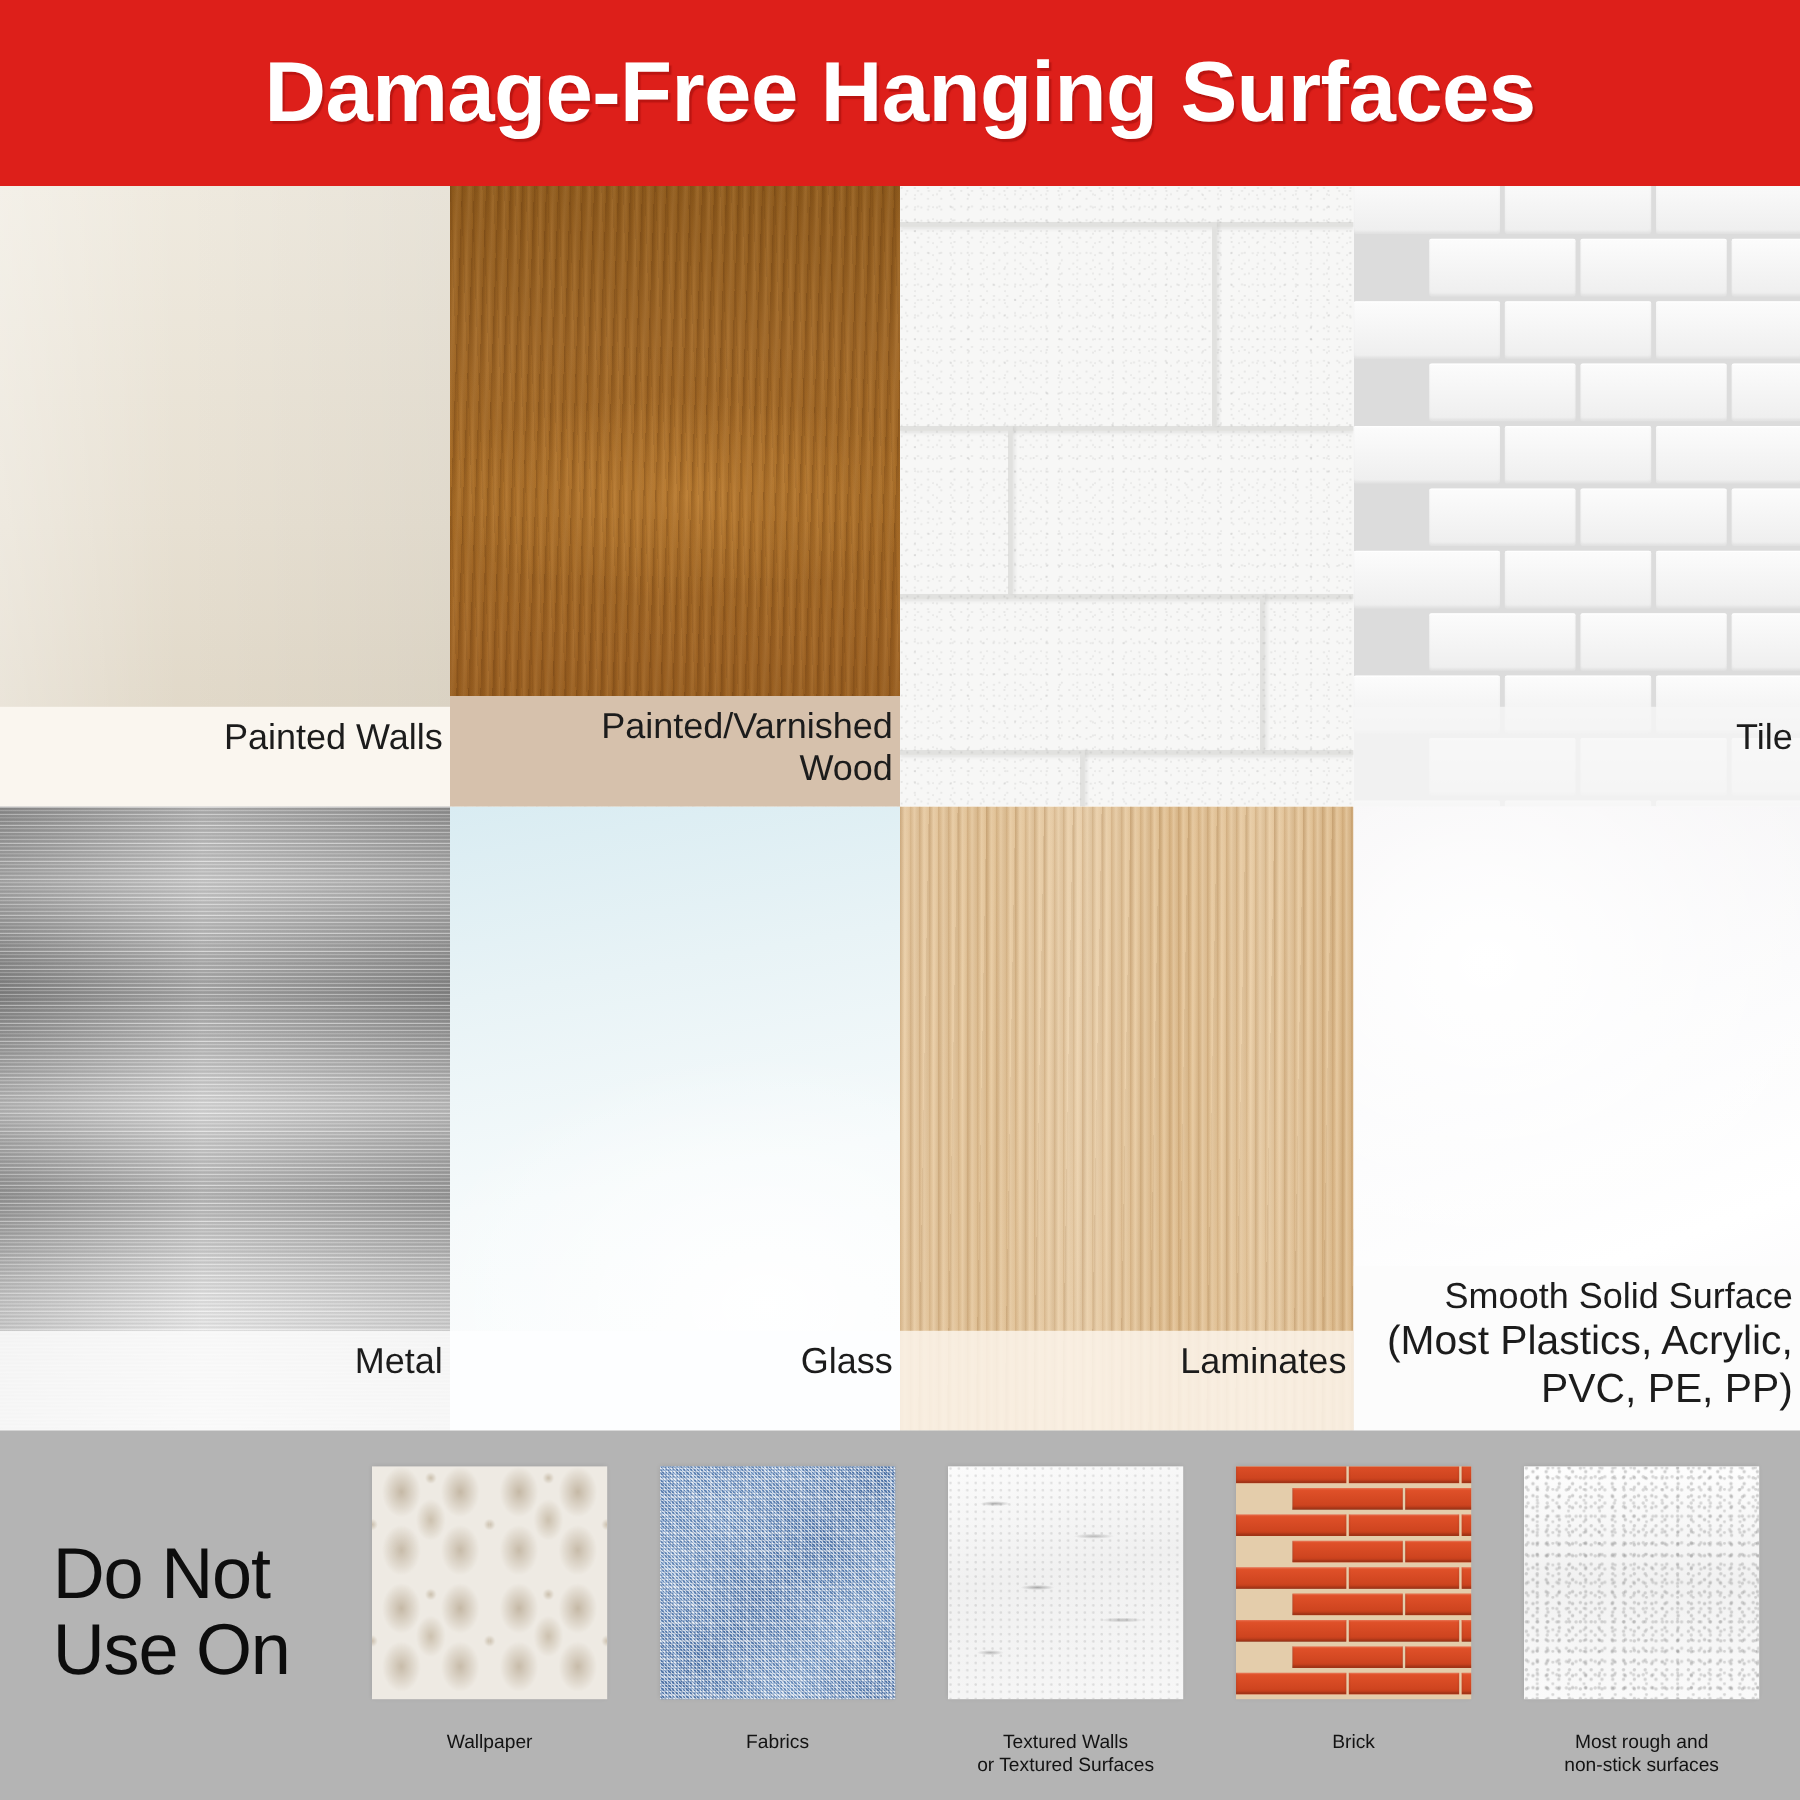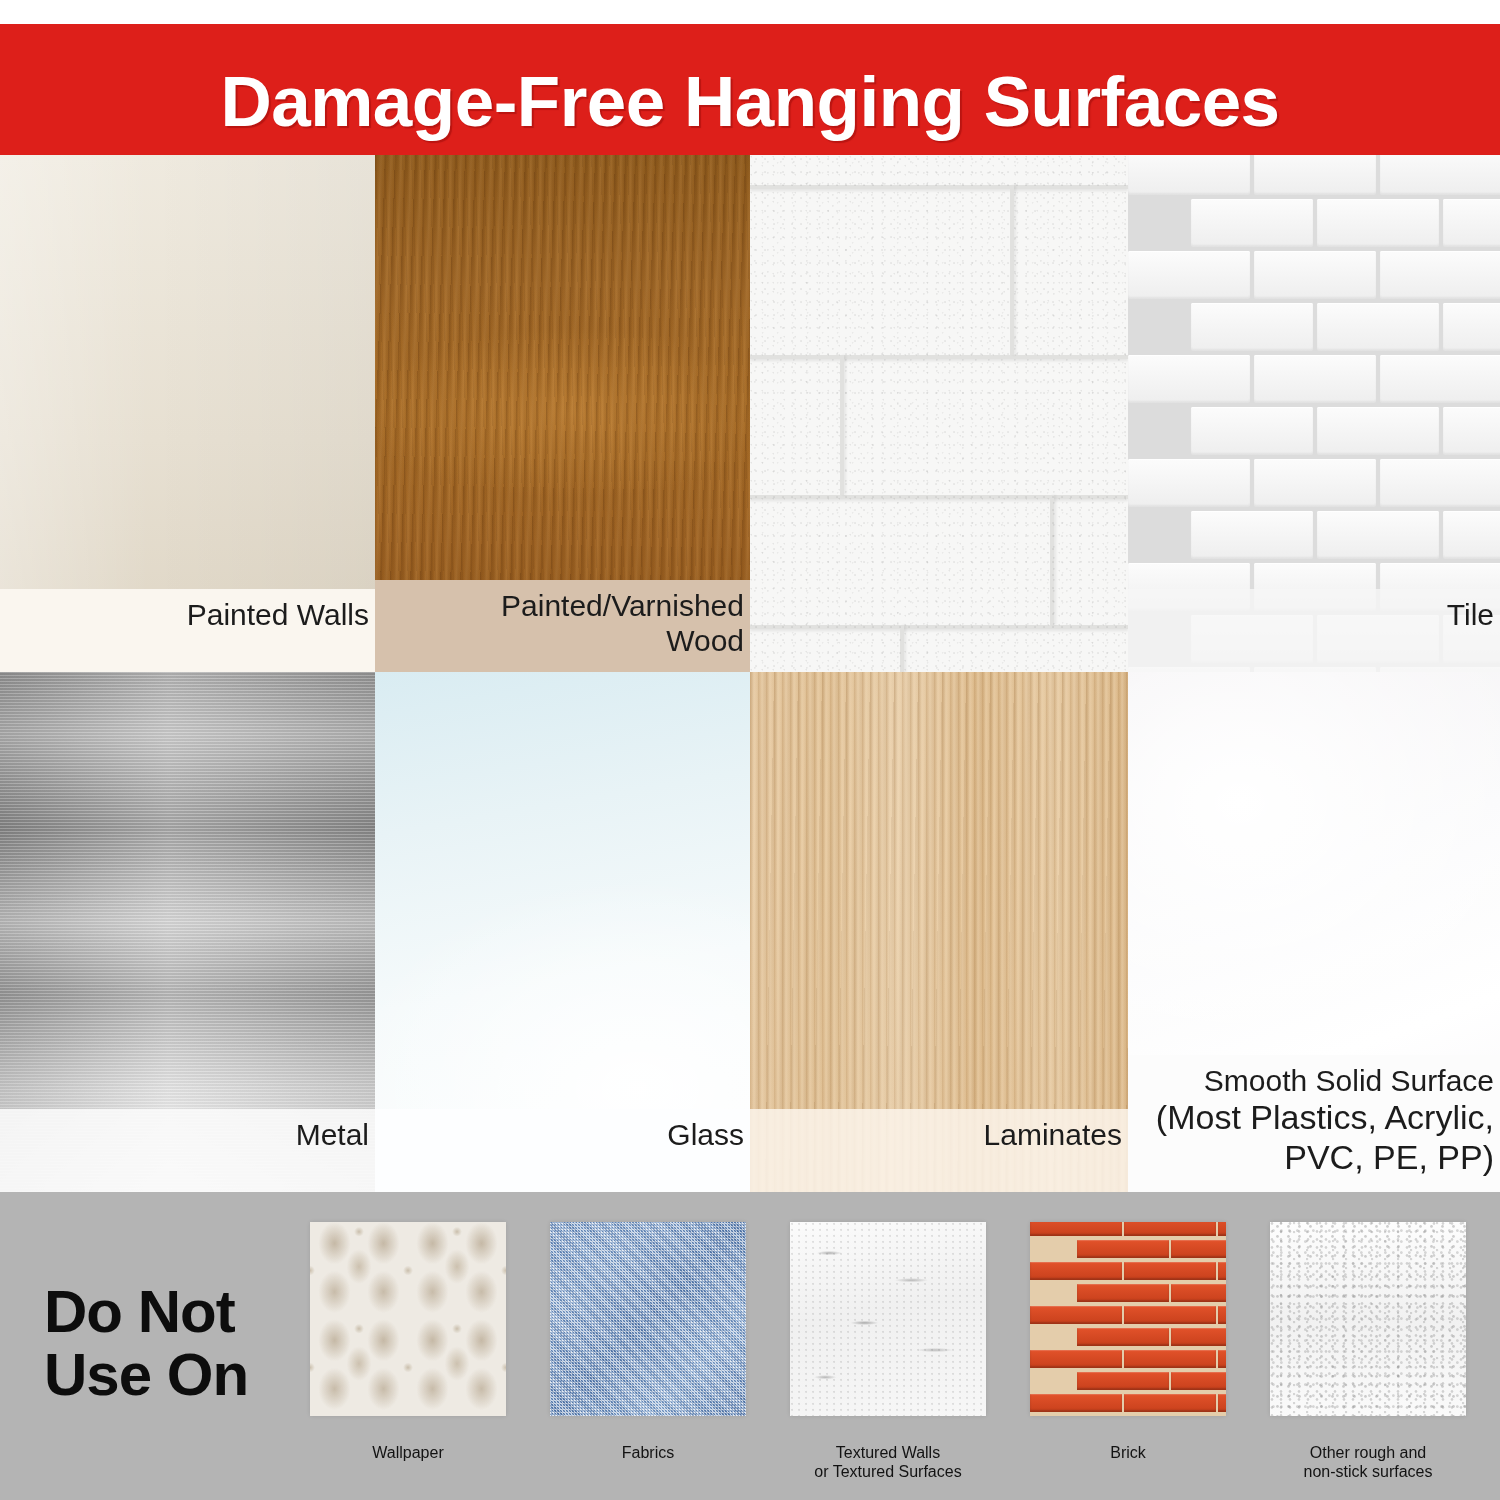--- a/index.html
+++ b/index.html
@@ -7,21 +7,21 @@
   body {
     font-family:"Liberation Sans", sans-serif;
     background:#ffffff;
   }
   .poster { position:relative; width:1500px; height:1500px; }
 
   
   .banner {
     position:absolute; left:0; top:0; width:1500px; height:155px;
     background:#dd1f1a;
-    display:flex; align-items:center; justify-content:center;margin-top:24px;
+    display:flex; align-items:center; justify-content:center;
   }
   .banner-title {
     color:#ffffff;
     font-size:71px;
     font-weight:bold;
     letter-spacing:-0.5px;
     line-height:1;
     text-shadow:2px 2px 1px rgba(120,0,0,.35);
     white-space:nowrap;
   }
@@ -150,21 +150,21 @@
       linear-gradient(160deg,#f3f1f3 0%, #fafafb 40%, #ffffff 70%, #f6f5f7 100%);
   }
 
   
   .dontuse {
     position:absolute; left:0; top:1192px; width:1500px; height:308px;
     background:#b4b4b4;
   }
   .dnu-title {
     position:absolute; left:44px; top:1280px;
-    font-size:60px; font-weight:bold; color:#0d0d0d;
+    font-size:60px; font-weight:normal; color:#0d0d0d;
     line-height:1.05; letter-spacing:-1px;
     z-index:3;
   }
   .dnu-items {
     position:absolute; left:288px; top:1222px; width:1200px; height:270px;
     display:grid; grid-template-columns:repeat(5, 240px);
   }
   .dnu-item { position:relative; width:240px; text-align:center; }
   .dnu-thumb {
     width:196px; height:194px; margin:0 auto;
@@ -448,20 +448,20 @@
           </div>
         </div>
       <div class="dnu-label">
         <span>Brick</span>
       </div>
     </div>
 
     <div class="dnu-item">
       <div class="dnu-thumb tx-rough"></div>
       <div class="dnu-label">
-        <span>Other rough and</span><br>
+        <span>Most rough and</span><br>
         <span>non-stick surfaces</span>
       </div>
     </div>
 
   </div>
 
 </div>
 
 </body></html>

